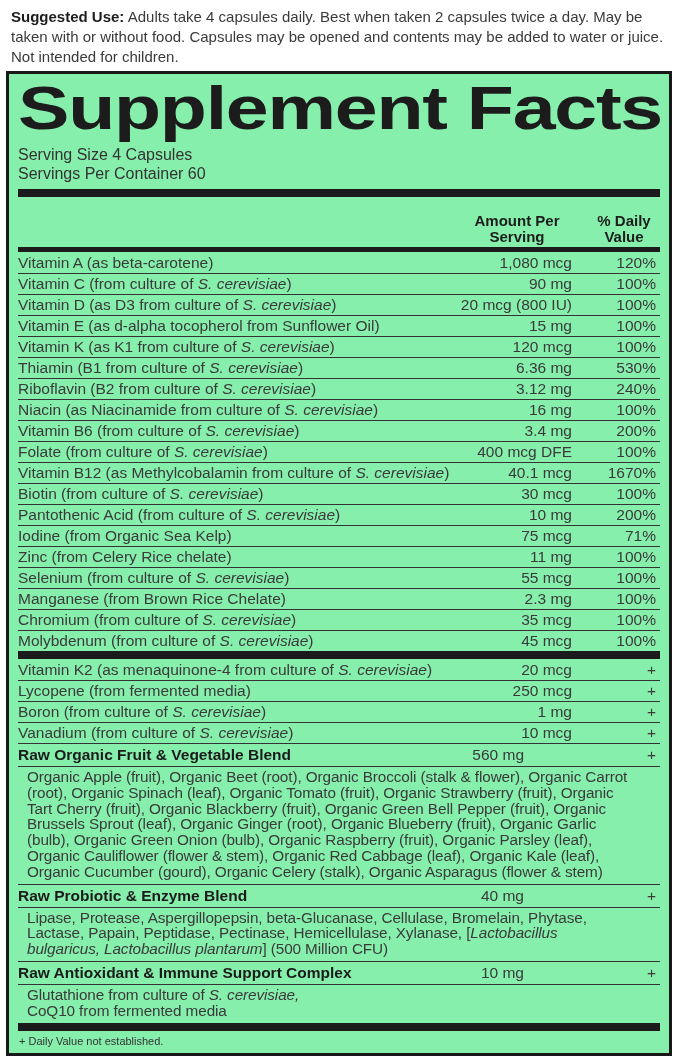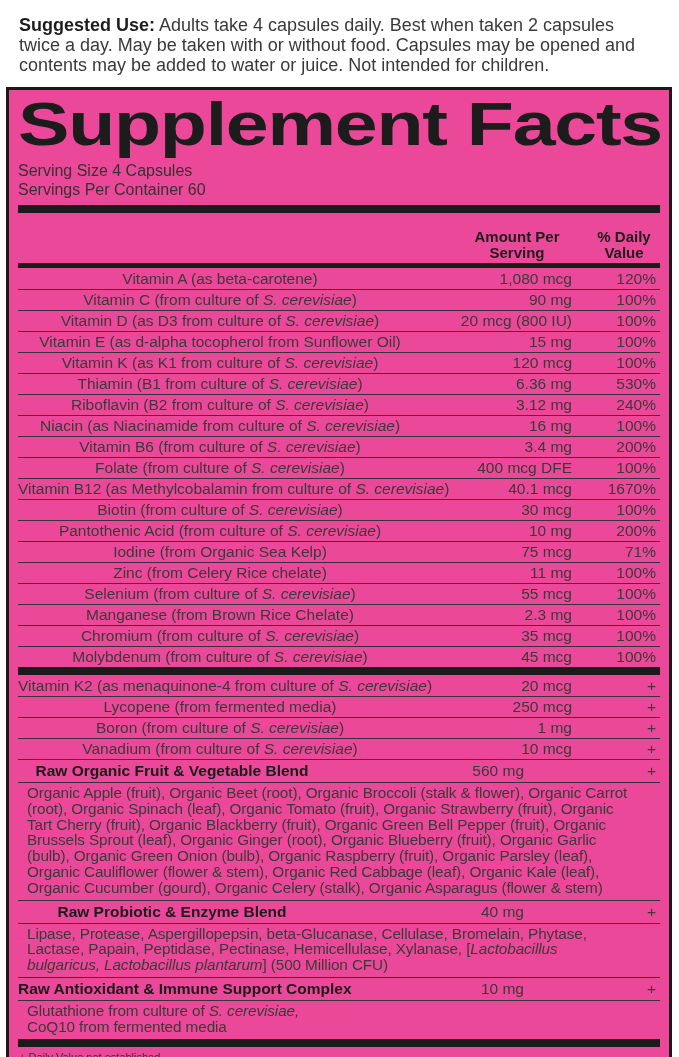--- a/index.html
+++ b/index.html
@@ -1,38 +1,38 @@
 <!DOCTYPE html>
 <html><head>
 <meta charset="utf-8">
 <style>
   html,body{margin:0;padding:0;}
   body{
     width:679px;height:1057px;background:#fff;overflow:hidden;
     font-family:"Liberation Sans",sans-serif;color:#3a3a3a;
     -webkit-font-smoothing:antialiased;
   }
-  .suggested{margin:12px;padding:3px 10px 0 7px;font-size:18px;line-height:20px;color:#3a3a3a;}
+  .suggested{margin:4px;padding:3px 10px 0 7px;font-size:15px;line-height:20px;color:#3a3a3a;}
   .suggested b{color:#1d1d1d;}
-  .panel{margin:3px 7px 0 6px;border:3px solid #191919;padding:0 9px;background:#ec4899;}
+  .panel{margin:3px 7px 0 6px;border:3px solid #191919;padding:0 9px;background:#86efac;}
   .title-svg{display:block;margin:2px 0 0 0;}
   .title-text{font-family:"Liberation Sans",sans-serif;font-weight:bold;font-size:62px;fill:#1c1c1c;letter-spacing:-1px;}
   .serving{font-size:16px;line-height:19px;color:#333;}
   .serving.first{margin-top:3px;}
   .bar{background:#1b1b1b;}
   .bar8{height:8px;}
   .bar5{height:5px;}
   .bar.gap-top{margin-top:6px;}
   .head-row{display:flex;justify-content:flex-end;padding:16px 0 2px;}
   .hcell{font-weight:bold;color:#1d1d1d;font-size:15px;line-height:16px;text-align:center;white-space:normal;}
   .hcell.amount{width:110px;}
   .hcell.dv{width:88px;box-sizing:border-box;padding-left:16px;}
   .row{display:flex;align-items:center;height:21px;box-sizing:border-box;
        font-size:15.5px;color:#3a3a3a;white-space:nowrap;}
-  .c-name{flex:1;min-width:0;overflow:visible;text-align:center;}
+  .c-name{flex:1;min-width:0;overflow:visible;}
   .c-amt{width:150px;text-align:right;flex:none;}
   .c-dv{width:88px;box-sizing:border-box;padding-right:4px;text-align:right;flex:none;}
   #main-rows .row + .row, #secondary-rows .row + .row{border-top:1.5px solid #333;}
   #blends > div{border-top:1.5px solid #333;}
   .blend-head{height:23px;gap:48px;}
   .blend-head .c-name{font-weight:bold;color:#1b1b1b;}
   .blend-detail{padding:2px 26px 4px 9px;font-size:15.3px;line-height:15.8px;
                 letter-spacing:-0.1px;color:#3a3a3a;white-space:normal;}
   .footnote{font-size:11px;color:#333;padding:4px 0 6px 1px;}
   .other{margin:0;padding:4px 8px 0 7px;font-size:17px;line-height:20px;color:#3a3a3a;}

